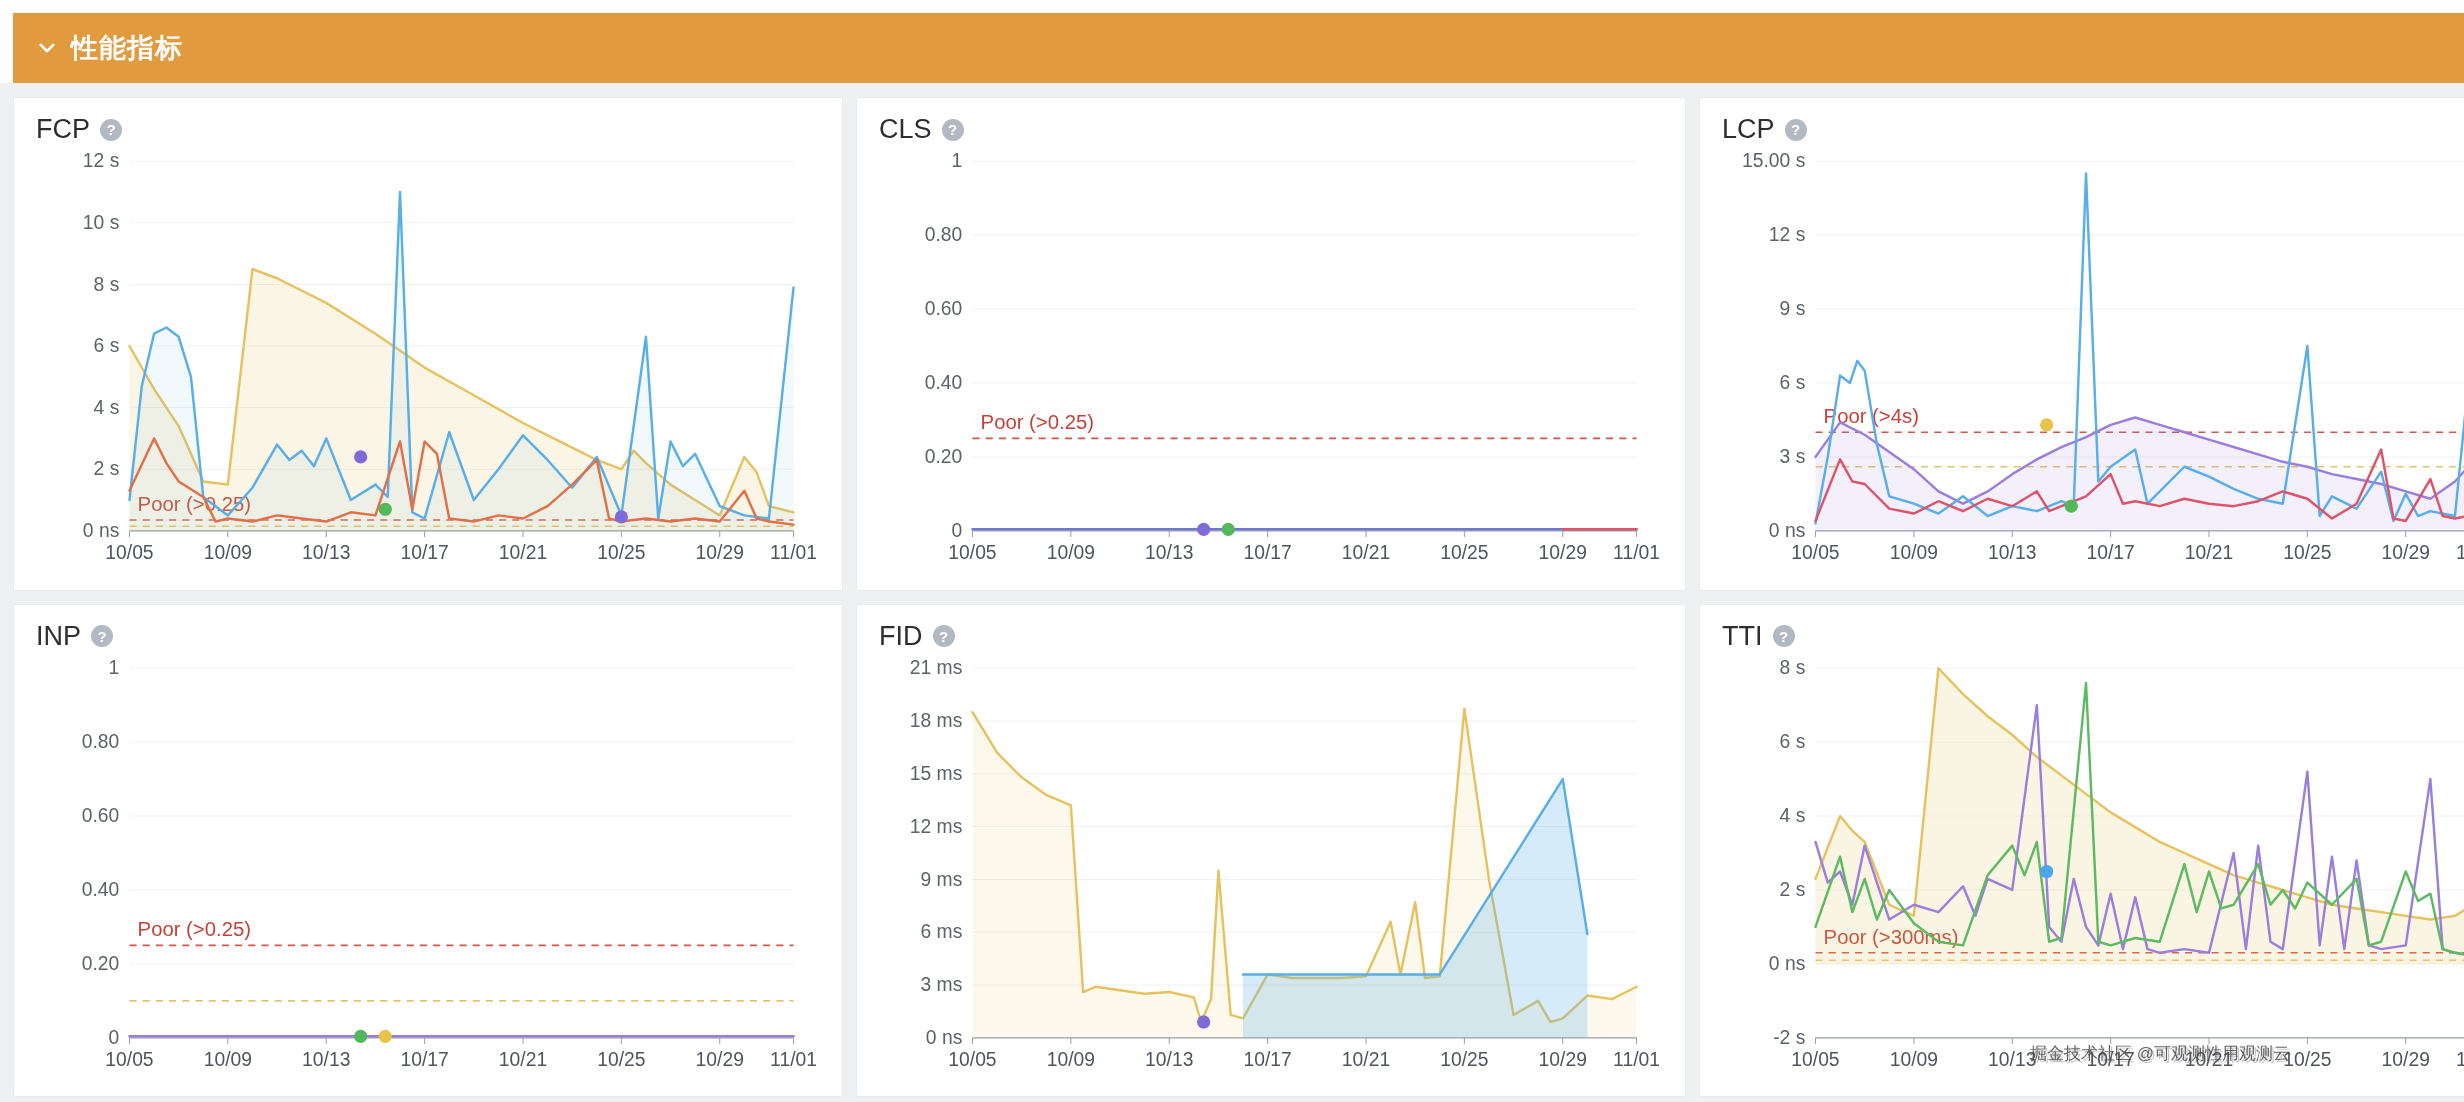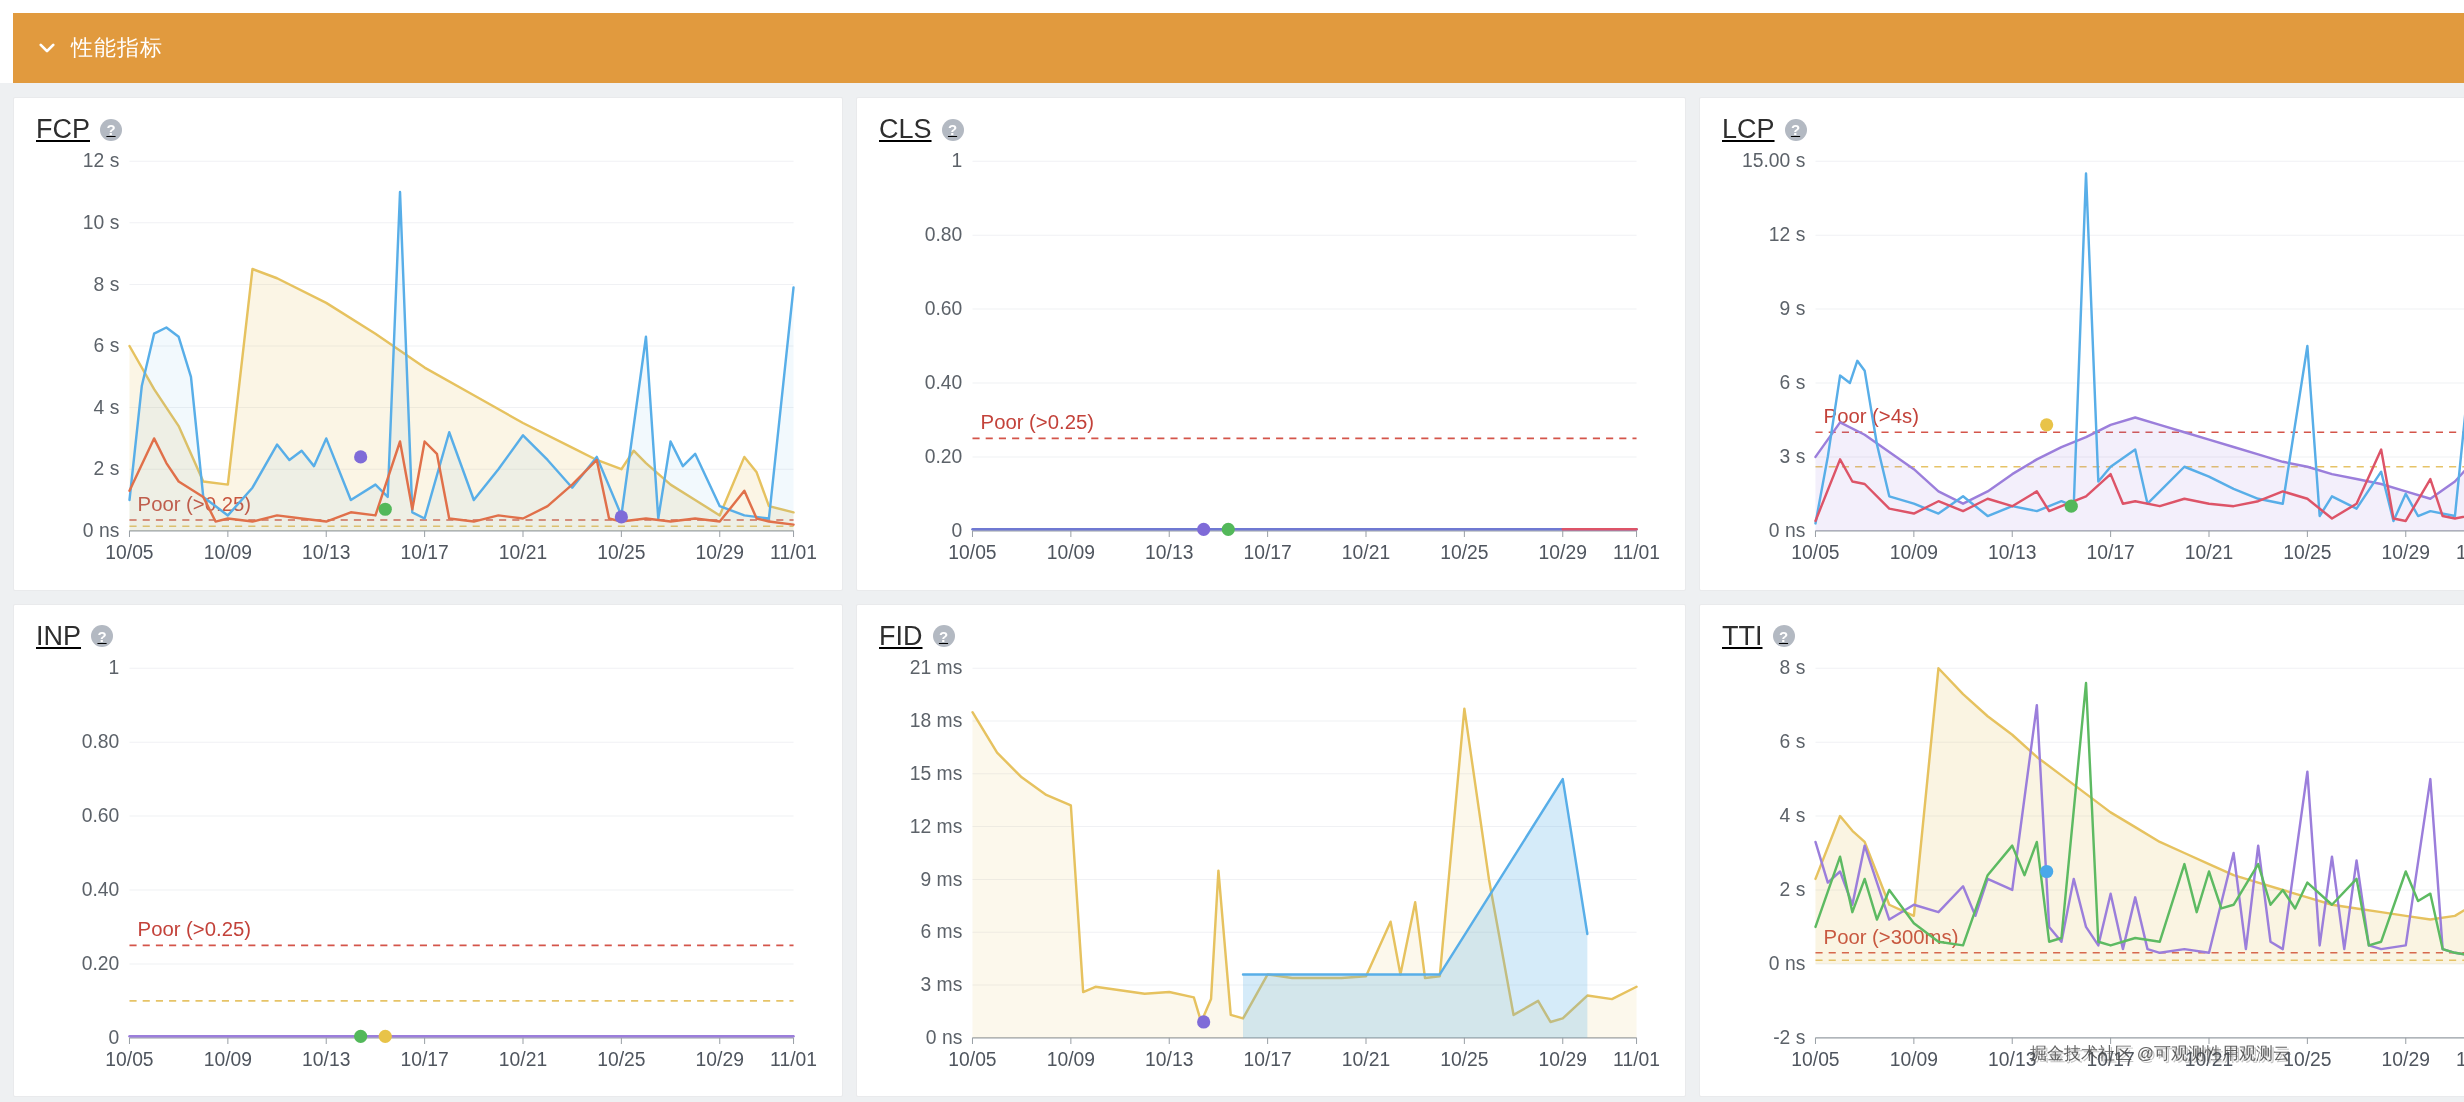--- a/index.html
+++ b/index.html
@@ -7,25 +7,25 @@
     width:2464px;height:1102px;overflow:hidden;
     background:#eef0f2;
     font-family:"Liberation Sans",sans-serif;
     position:relative;
   }
   .topbar-wrap{background:#ffffff;padding:13px 0 0 13px;}
   .topbar{
     height:70px;background:#e19a3e;display:flex;align-items:center;
     gap:14px;padding-left:24px;color:#fff;cursor:pointer;
   }
-  .topbar .section-title{font-size:22px;font-weight:normal;letter-spacing:1px;}
+  .topbar .section-title{font-size:27px;font-weight:bold;letter-spacing:1px;}
   .chev{display:block;}
   .grid{
     display:grid;grid-template-columns:repeat(3,830px);
-    gap:13px;padding:14px 0 0 13px;text-decoration:underline;
+    gap:13px;padding:14px 0 0 13px;
   }
   .card{
     background:#fff;border:1px solid #e9eaec;border-radius:2px;
     padding:12px 18px 4px 18px;
   }
   .card-head{display:flex;align-items:center;gap:10px;margin:4px 0 0 4px;}
   .title{font-size:27px;color:#2e2e2e;}
   .help{
     width:22px;height:22px;border-radius:50%;
     background:#b3b9c2;color:#fff;font-size:15px;font-weight:bold;

